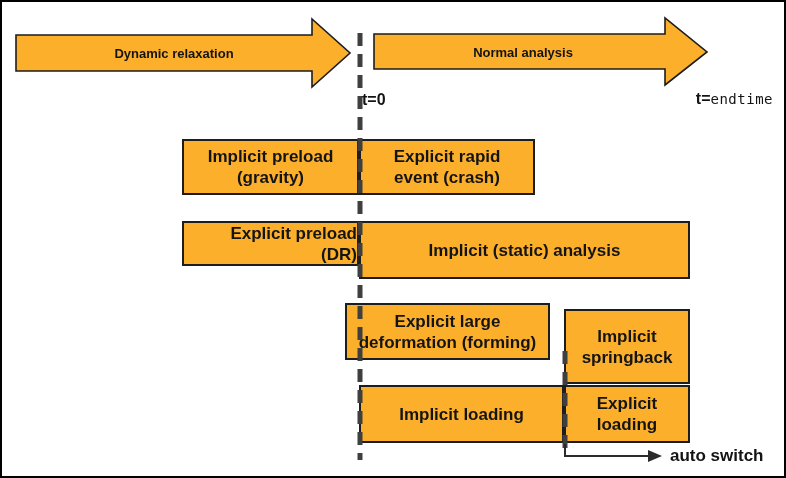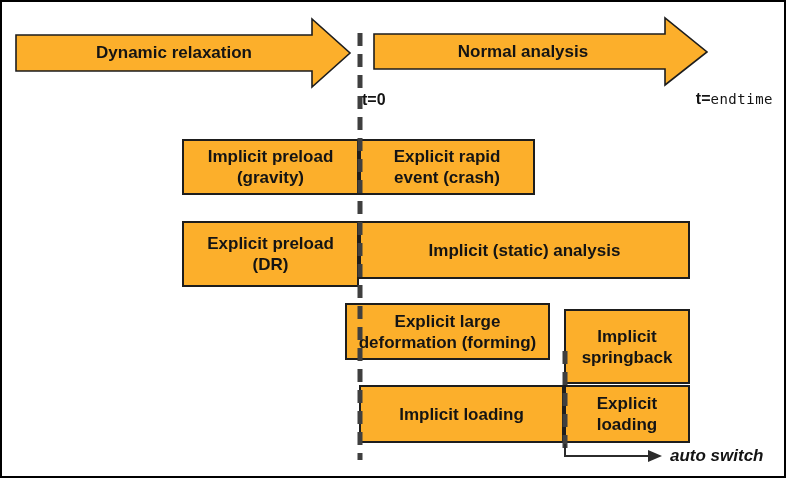--- a/index.html
+++ b/index.html
@@ -67,21 +67,21 @@
     color: var(--text_dark, #141414);
     margin-top: 19px;
   }
   .arrow-label {
     position: absolute;
     z-index: 2;
     display: flex;
     align-items: center;
     justify-content: center;
     font-weight: bold;
-    font-size: 17px;
+    font-size: 13px;
     color: var(--text_dark, #141414);
   }
   .tick-label {
     position: absolute;
     z-index: 4;
     font-weight: bold;
     font-size: 16px;
     color: var(--text_dark, #141414);
     white-space: nowrap;
   }
@@ -91,21 +91,20 @@
     font-size: 14px;
     letter-spacing: 0.5px;
   }
   .auto-switch-label {
     position: absolute;
     z-index: 4;
     font-weight: bold;
     font-size: 17px;
     color: var(--text_dark, #141414);
     white-space: nowrap;
-    font-style: italic;
   }
 </style>
 </head>
 <body>
 
 <div class="canvas">
 
   <svg class="overlay-shapes" viewBox="0 0 786 478">
     <polygon class="block-arrow" points="14,33 310,33 310,17 348,51 310,85 310,69 14,69"></polygon>
     <polygon class="block-arrow" points="372,32 663,32 663,16 705,50 663,83 663,67 372,67"></polygon>
@@ -116,21 +115,21 @@
 
   <div class="box" style="left:180px; top:118px; width:177px; height:56px;">
     <span>Implicit preload</span>
     <span>(gravity)</span>
   </div>
   <div class="box" style="left:357px; top:118px; width:176px; height:56px;">
     <span>Explicit rapid</span>
     <span>event (crash)</span>
   </div>
 
-  <div class="box" style="left:180px; top:200px; width:177px; height:66px;">
+  <div class="box" style="left:180px; top:200px; width:177px; height:45px;align-items:flex-end;">
     <span>Explicit preload</span>
     <span>(DR)</span>
   </div>
   <div class="box" style="left:357px; top:200px; width:331px; height:58px;">
     <span>Implicit (static) analysis</span>
   </div>
 
   <div class="box" style="left:343px; top:282px; width:205px; height:57px;">
     <span>Explicit large</span>
     <span>deformation (forming)</span>

